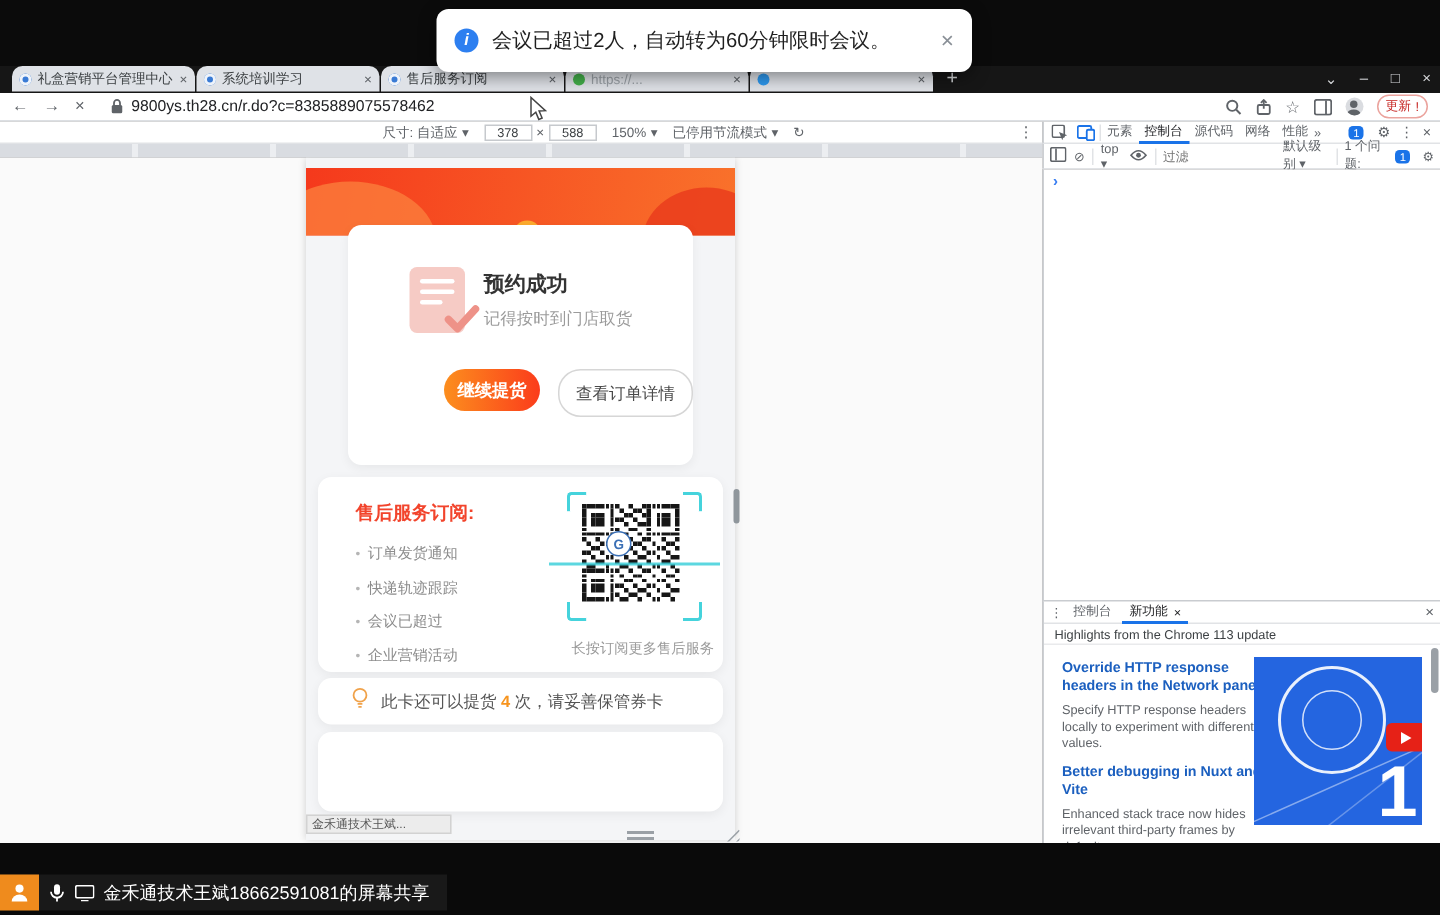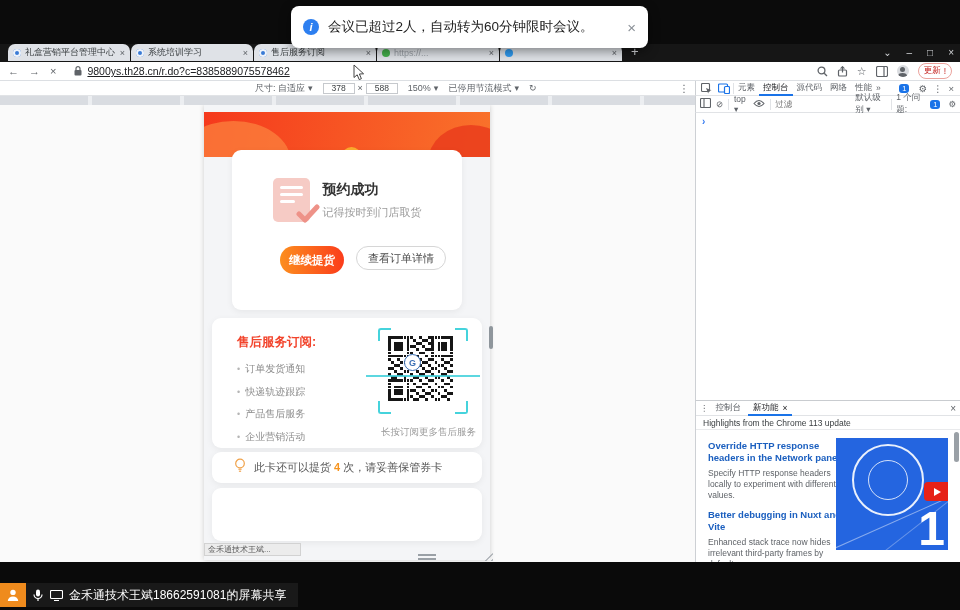--- a/index.html
+++ b/index.html
@@ -27,21 +27,21 @@
   .tab .lbl.dim { color:#9aa0a6; }
   .tab .tx { font-size:9px; color:#5f6368; margin-left:3px; }
   .newtab { color:#d8dadd; font-size:13px; margin-left:8px; margin-bottom:2px; }
   .win-controls { position:absolute; right:6px; top:44px; height:17px; display:flex; align-items:center; gap:15px; color:#d5d7da; font-size:10px; }
 
   
   .toolbar { position:absolute; top:62px; left:0; right:0; height:19px; background:#fff; border-bottom:1px solid #dcdfe3;
              display:flex; align-items:center; padding:0 8px; }
   .nav-ic { color:#5f6368; font-size:11px; margin-right:10px; }
   .lock { margin:0 5px 0 8px; display:flex; }
-  .url { font-size:10.5px; color:#202124; white-space:nowrap;text-decoration:underline; }
+  .url { font-size:10.5px; color:#202124; white-space:nowrap; }
   .tb-right { margin-left:auto; display:flex; align-items:center; gap:9px; }
   .tb-right svg { display:block; }
   .star { color:#5f6368; font-size:11px; }
   .avatar { width:12px; height:12px; border-radius:50%; background:#dadce0; overflow:hidden; position:relative; }
   .avatar::before { content:""; position:absolute; left:3.5px; top:2px; width:5px; height:5px; border-radius:50%; background:#5f6368; }
   .avatar::after { content:""; position:absolute; left:1.5px; top:7.5px; width:9px; height:6px; border-radius:50%; background:#5f6368; }
   .update-pill { border:1px solid #eba39d; color:#c5221f; border-radius:9px; font-size:8.5px; padding:1px 5px; display:flex; gap:3px; align-items:center; white-space:nowrap; }
 
   
   .devicebar { position:absolute; top:81px; left:0; width:695px; height:15px; background:#fff; border-bottom:1px solid #e1e3e6;
@@ -80,24 +80,24 @@
   .hero .c3 { position:absolute; right:-24px; bottom:-42px; width:86px; height:74px; border-radius:50%; background:#e93a1c; opacity:.8; }
   .card { position:absolute; background:#fff; border-radius:9px; box-shadow:0 2px 7px rgba(0,0,0,.06); }
   .card1 { left:28px; right:28px; top:45px; height:160px; }
   .c1-head { display:flex; align-items:center; justify-content:center; margin-top:28px; gap:13px; }
   .doc-ico { position:relative; width:37px; height:44px; background:#f6cbc5; border-radius:5px; }
   .doc-ico i { position:absolute; left:7px; height:3px; background:#fff; border-radius:2px; }
   .doc-ico .l1 { top:8px; width:23px; } .doc-ico .l2 { top:15px; width:23px; } .doc-ico .l3 { top:22px; width:15px; }
   .doc-check { position:absolute; right:-10px; bottom:-6px; }
   .c1-texts .t { font-size:14px; font-weight:bold; color:#333; }
   .c1-texts .s { font-size:11px; color:#9b9b9b; margin-top:6px; }
-  .c1-btns { display:flex; justify-content:center; gap:12px; margin-top:24px;padding-left:32px; }
+  .c1-btns { display:flex; justify-content:flex-end; gap:12px; margin-top:24px;padding-left:32px; }
   .btn-main { width:64px; height:28px; border-radius:15px; background:linear-gradient(90deg,#fc8e1e,#fb3c1b);
               color:#fff; font-size:11.5px; font-weight:bold; display:flex; align-items:center; justify-content:center; }
-  .btn-sec { width:90px; height:24px; border-radius:15px; border:1px solid #d6d6d6; background:#fff;
+  .btn-sec { width:90px; height:32px; border-radius:15px; border:1px solid #d6d6d6; background:#fff;
              color:#4a4a4a; font-size:11px; display:flex; align-items:center; justify-content:center; }
   .card2 { left:8px; right:8px; top:213px; height:130px; }
   .sub-title { position:absolute; left:25px; top:16px; font-size:12.5px; font-weight:bold; color:#f2442c; }
   .sub-list { position:absolute; left:25px; top:44px; }
   .sub-item { font-size:10px; color:#8d8d8d; margin-bottom:8.5px; display:flex; align-items:center; gap:5px; }
   .sub-item .dot { color:#b5b5b5; font-size:9px; }
   .qr-wrap { position:absolute; right:14px; top:10px; width:90px; height:86px; }
   .qr-wrap .corner { position:absolute; width:13px; height:13px; border:2px solid #45d3dc; }
   .corner.tl { left:0; top:0; border-right:none; border-bottom:none; border-radius:3px 0 0 0; }
   .corner.tr { right:0; top:0; border-left:none; border-bottom:none; border-radius:0 3px 0 0; }
@@ -366,21 +366,21 @@
           <div class="sub-item">
               <span class="dot">•</span>
               <span>订单发货通知</span>
             </div>
           <div class="sub-item">
               <span class="dot">•</span>
               <span>快递轨迹跟踪</span>
             </div>
           <div class="sub-item">
               <span class="dot">•</span>
-              <span>产品售后服务</span>
+              <span>会议已超过</span>
             </div>
           <div class="sub-item">
               <span class="dot">•</span>
               <span>企业营销活动</span>
             </div>
         </div>
         <div class="qr-wrap">
           <span class="corner tl"></span>
             <span class="corner tr"></span>
             <span class="corner bl"></span>

